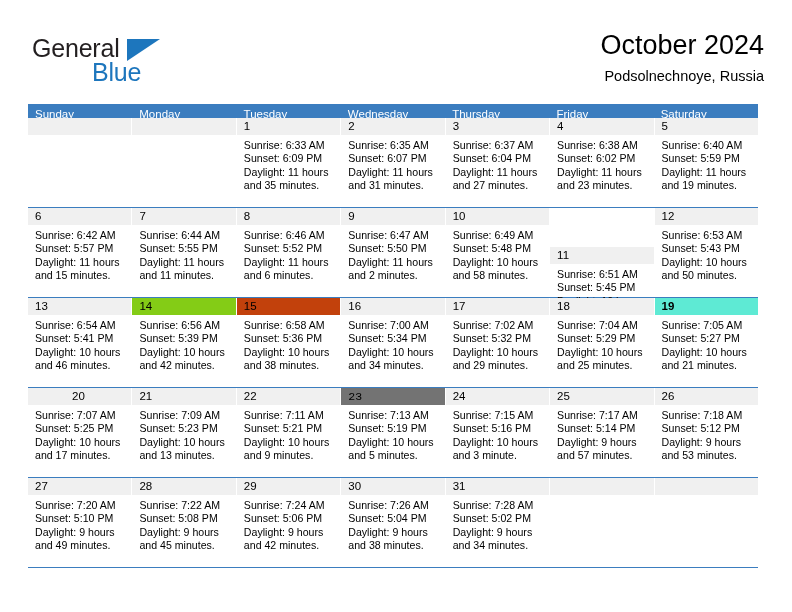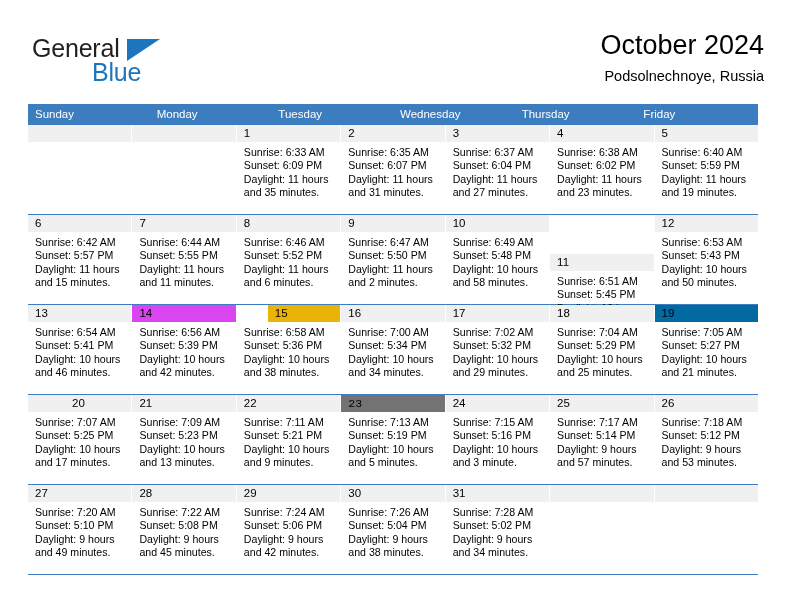--- a/index.html
+++ b/index.html
@@ -87,21 +87,21 @@
   
   .calendar {
     position: absolute;
     left: 28px;
     top: 104px;
     width: 730px;
   }
   .weekdays {
     display: flex;
     background: #3b7dbf;
-    height: 21px;
+    height: 14px;
   }
   .weekday {
     flex: 1 1 0;
     color: #ffffff;
     font-size: 11.5px;
     line-height: 21px;
     padding-left: 7px;
     box-sizing: border-box;
     white-space: nowrap;
   }
@@ -168,20 +168,21 @@
 
   <div class="calendar">
 
     <div class="weekdays" style="background: rgb(59, 125, 191);">
       <div class="weekday">Sunday</div>
       <div class="weekday">Monday</div>
       <div class="weekday">Tuesday</div>
       <div class="weekday">Wednesday</div>
       <div class="weekday">Thursday</div>
       <div class="weekday">Friday</div>
+      <div class="weekday">Saturday</div>
     </div>
 
     <div id="weeks-container">
         <div class="week" style="border-bottom-color: rgb(59, 125, 191);">
           <div class="day empty">
             <div class="day-num" style="background: rgb(240, 240, 240);"></div>
           </div>
           <div class="day empty">
             <div class="day-num" style="background: rgb(240, 240, 240);"></div>
           </div>
@@ -300,30 +301,30 @@
           <div class="day">
             <div class="day-num" style="background: rgb(240, 240, 240);">13</div>
             <div class="day-info">
               <div>Sunrise: 6:54 AM</div>
               <div>Sunset: 5:41 PM</div>
               <div>Daylight: 10 hours</div>
               <div>and 46 minutes.</div>
             </div>
           </div>
           <div class="day">
-            <div class="day-num" style="background: #d946ef;">14</div>
+            <div class="day-num" style="background: #84cc16;">14</div>
             <div class="day-info">
               <div>Sunrise: 6:56 AM</div>
               <div>Sunset: 5:39 PM</div>
               <div>Daylight: 10 hours</div>
               <div>and 42 minutes.</div>
             </div>
           </div>
           <div class="day">
-            <div class="day-num" style="background: #eab308; margin-left: 31px;">15</div>
+            <div class="day-num" style="background: #c2410c;">15</div>
             <div class="day-info">
               <div>Sunrise: 6:58 AM</div>
               <div>Sunset: 5:36 PM</div>
               <div>Daylight: 10 hours</div>
               <div>and 38 minutes.</div>
             </div>
           </div>
           <div class="day">
             <div class="day-num" style="background: rgb(240, 240, 240);">16</div>
             <div class="day-info">
@@ -345,21 +346,21 @@
           <div class="day">
             <div class="day-num" style="background: rgb(240, 240, 240);">18</div>
             <div class="day-info">
               <div>Sunrise: 7:04 AM</div>
               <div>Sunset: 5:29 PM</div>
               <div>Daylight: 10 hours</div>
               <div>and 25 minutes.</div>
             </div>
           </div>
           <div class="day">
-            <div class="day-num" style="background: #0369a1;">19</div>
+            <div class="day-num" style="background: #5eead4; font-weight: bold;">19</div>
             <div class="day-info">
               <div>Sunrise: 7:05 AM</div>
               <div>Sunset: 5:27 PM</div>
               <div>Daylight: 10 hours</div>
               <div>and 21 minutes.</div>
             </div>
           </div>
         </div>
         <div class="week" style="border-bottom-color: rgb(59, 125, 191);">
           <div class="day">

